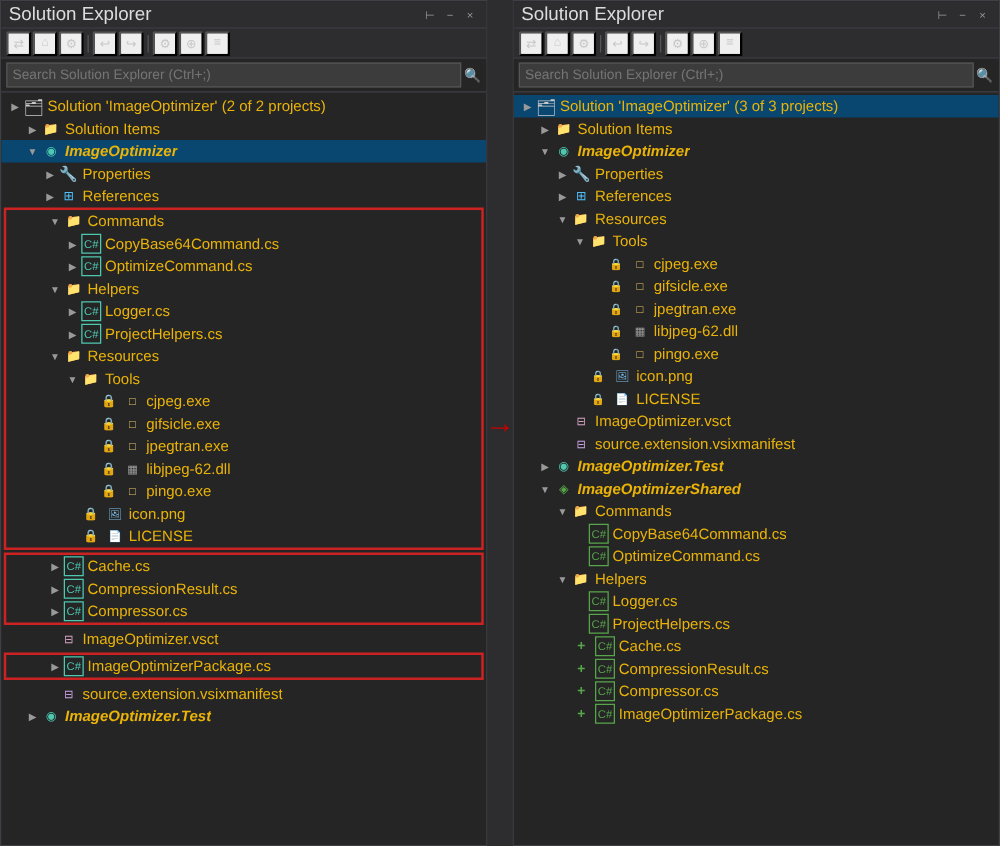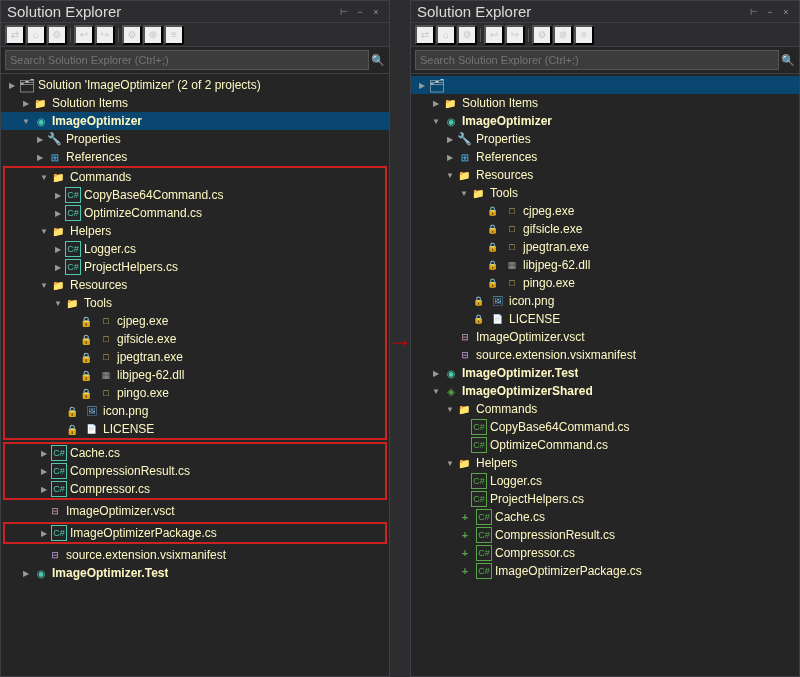--- a/index.html
+++ b/index.html
@@ -161,27 +161,28 @@
       display: flex;
       align-items: center;
       justify-content: center;
       margin-right: 3px;
       flex-shrink: 0;
       font-size: 10px;
     }
 
     .item-label {
       font-size: 12px;
-      color: #fef9c3;
+      color: #eab308;
       overflow: hidden;
       text-overflow: ellipsis;
     }
 
     .item-label.bold {
       font-weight: bold;
+      font-style: italic;
     }
     .icon-folder { color: #dcb67a; }
     .icon-props { color: #d7ba7d; font-size: 12px; }
 
     .panel-left {
       position: relative;
     }
 
     .panel-right {
       position: relative;
@@ -434,20 +435,21 @@
   <div class="search-bar">
     <input class="search-input" type="text" placeholder="Search Solution Explorer (Ctrl+;)" style="">
     <span class="search-icon">🔍</span>
   </div>
 
   <div class="tree-container">
 
     <div class="tree-item selected" style="padding-left:4px;">
       <span class="expand-arrow collapsed"></span>
       <span class="item-icon" style="color:#c8c8c8; font-size:13px;">🗂</span>
+      <span class="item-label">Solution 'ImageOptimizer' (3 of 3 projects)</span>
     </div>
 
     <div class="tree-item" style="padding-left:18px;">
       <span class="expand-arrow collapsed"></span>
       <span class="item-icon icon-folder">📁</span>
       <span class="item-label">Solution Items</span>
     </div>
 
     <div class="tree-item" style="padding-left:18px;">
       <span class="expand-arrow expanded"></span>

